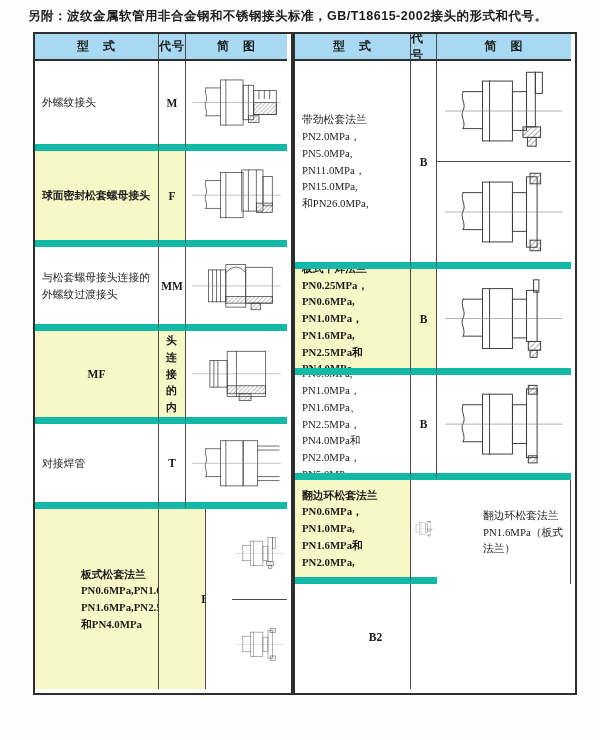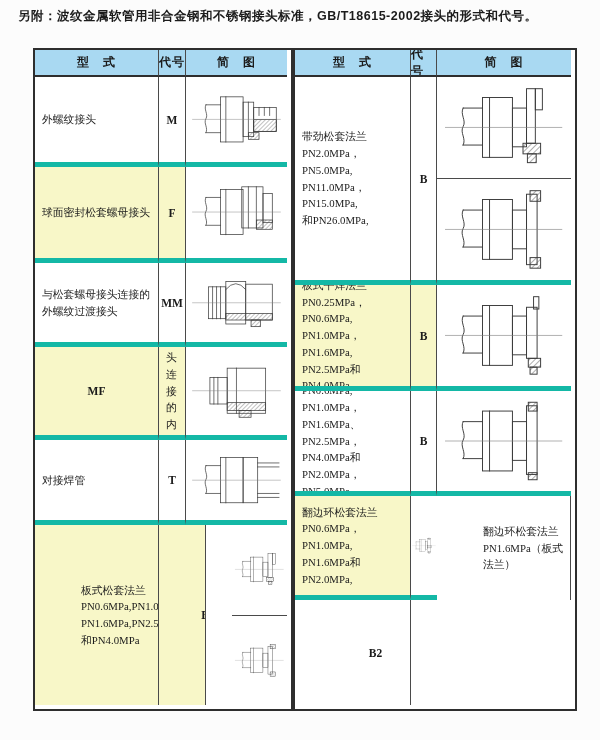--- a/index.html
+++ b/index.html
@@ -4,36 +4,36 @@
 <style>
   html,body{margin:0;padding:0;}
   body{
     width:600px;height:740px;position:relative;
     background:#fcfcfc;
     font-family:"Liberation Sans","DejaVu Sans",sans-serif;
     color:#1b1b1b;
     overflow:hidden;
   }
   .page-title{
-    position:absolute;left:18px;top:8px;width:552px;
+    position:absolute;left:28px;top:8px;width:552px;
     font-size:12.5px;font-weight:bold;letter-spacing:.5px;
     font-family:"Liberation Sans","DejaVu Sans",sans-serif;
   }
   .tbl{
-    position:absolute;top:48px;
+    position:absolute;top:32px;
     border:2px solid #2e2e2e;
     display:grid;
     background:#ffffff;
   }
   .tbl-left{left:33px;width:256px;height:659px;grid-template-columns:124px 27px 101px;}
   .tbl-right{left:293px;width:280px;height:659px;grid-template-columns:116px 26px 134px;}
   .cell{
     box-sizing:border-box;
     border-right:1px solid #4a4a4a;
-    border-bottom:5px solid #14b8a6;
+    border-bottom:7px solid #14b8a6;
     display:flex;align-items:center;
     overflow:hidden;
   }
   .cell.colLast{border-right:none;}
   .cell.rowLast{border-bottom:none;padding-left:46px;}
   .hdr{
     background:var(--hdr,#a9d9f2);
     justify-content:center;
     font-weight:bold;font-size:12px;
     border-bottom-width:2px;border-bottom-color:#2e2e2e;
@@ -47,21 +47,21 @@
   }
   .code{
     justify-content:center;
     font-size:11.5px;font-weight:700;
     font-family:"Liberation Serif","DejaVu Serif",serif;
   }
   .diag{flex-direction:column;align-items:stretch;padding:0;}
   .half{flex:1;display:flex;align-items:center;justify-content:center;min-height:0;}
   .half + .half{border-top:1px solid #4a4a4a;}
   .half svg{width:92%;height:88%;}
-  .hl{background:var(--hl,#f8f7c8);}
+  .hl{background:var(--hl,#f8f7c8);font-weight:bold;}
   .hatch-defs{position:absolute;width:0;height:0;}
 </style>
 </head>
 <body>
 
 <svg class="hatch-defs" aria-hidden="true">
   <defs>
     <pattern id="hatch" width="4.5" height="4.5" patternTransform="rotate(45)" patternUnits="userSpaceOnUse">
       <line x1="0" y1="0" x2="0" y2="4.5" stroke="#555" stroke-width="1.1"></line>
     </pattern>

